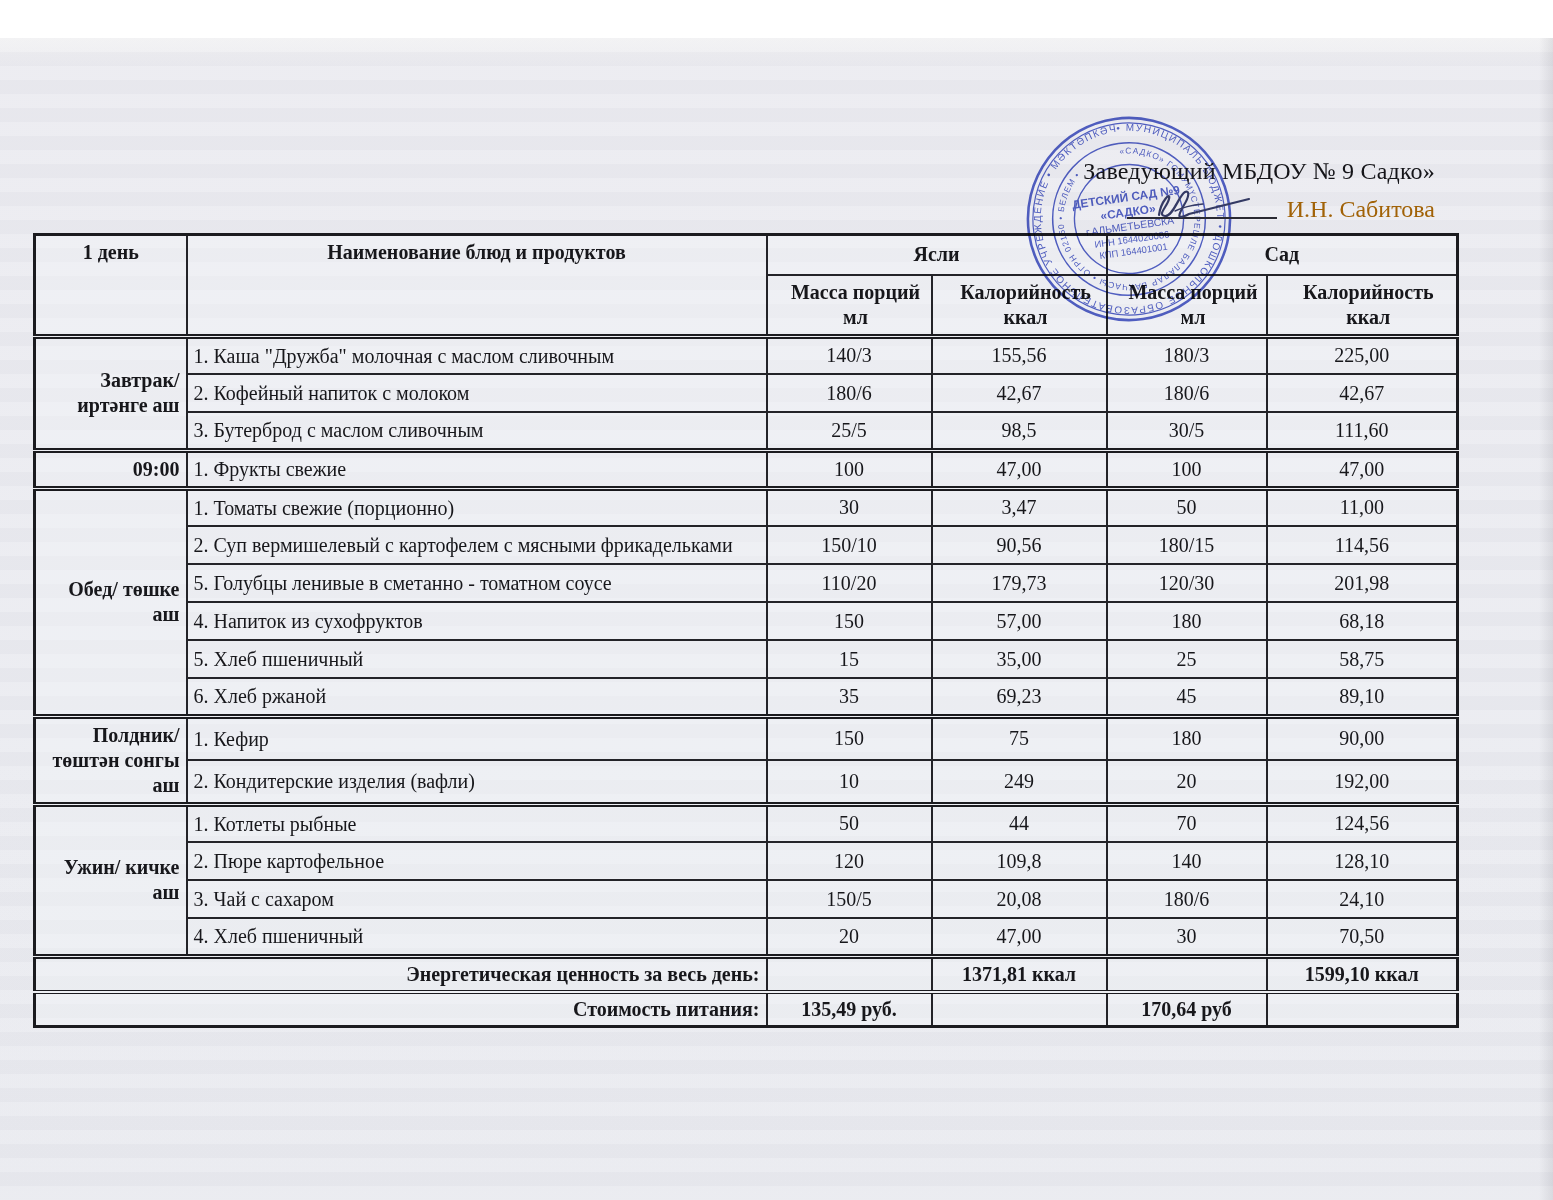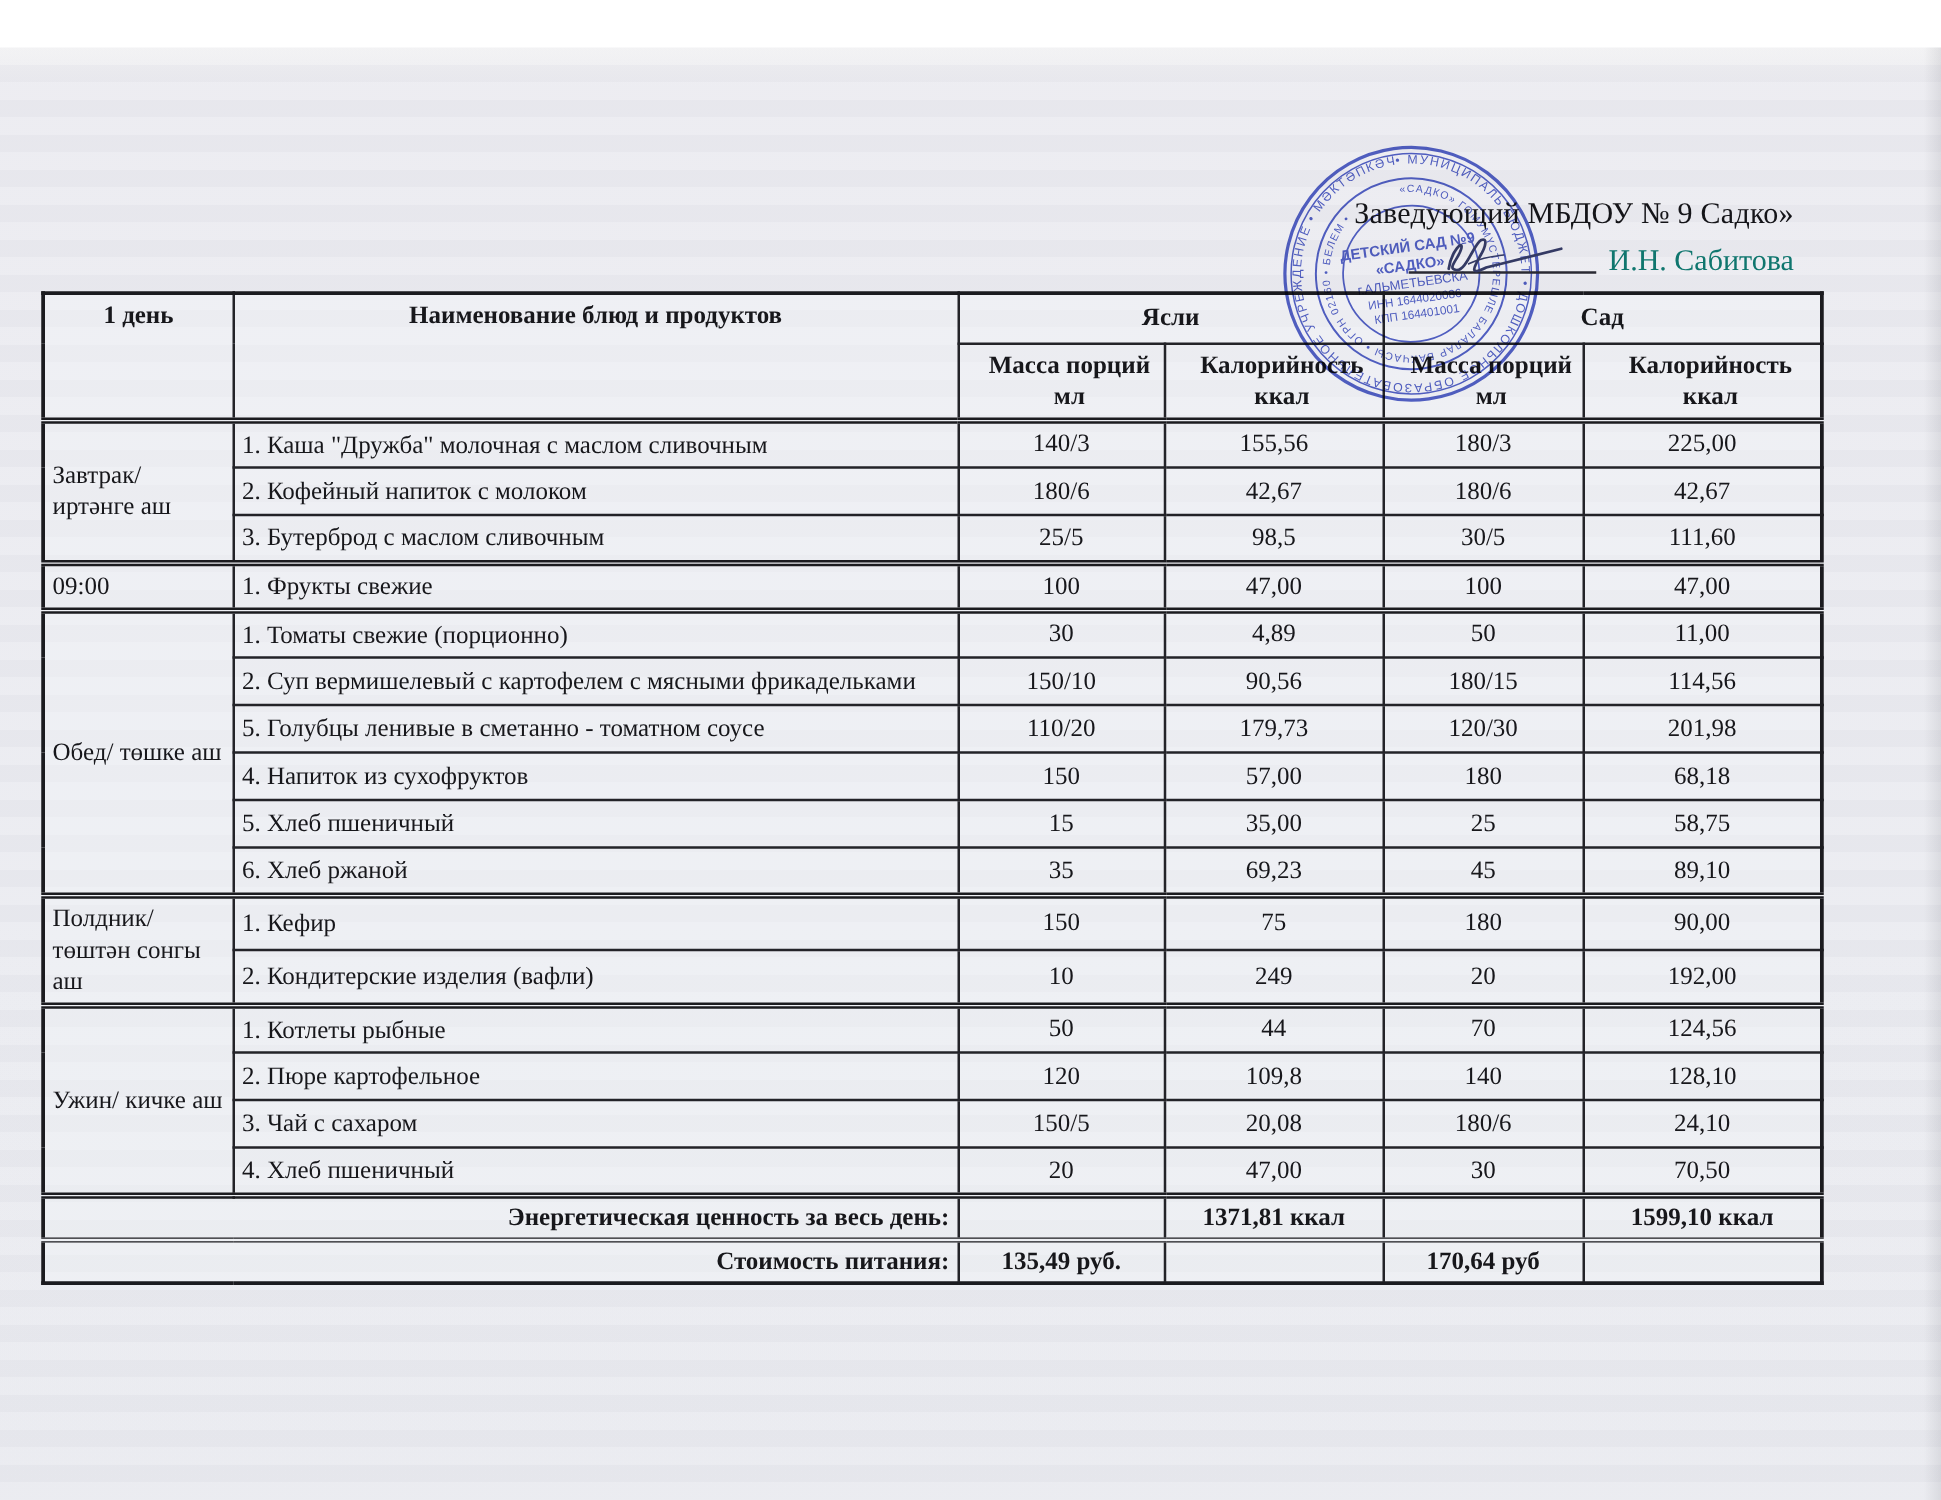--- a/index.html
+++ b/index.html
@@ -21,41 +21,41 @@
     background:linear-gradient(90deg, rgba(0,0,0,0) , rgba(60,60,70,0.10));
   }
 
   
   .approve { position:absolute; top:158px; right:118px; text-align:right; z-index:3;margin-left:20px; }
   .approve .title { font-size:24px; letter-spacing:0.2px; color:#141418; }
   .sig-row { margin-top:4px; display:flex; justify-content:flex-end; align-items:flex-end; gap:10px; height:34px; }
   .sig-line { position:relative; width:150px; height:30px; }
   .sig-line .rule { position:absolute; bottom:4px; left:0; width:150px; height:2px; background:#2a2a33; }
   .sig-line svg { position:absolute; left:18px; bottom:-2px; }
-  .sig-name { font-size:24px; color:#0f766e; }
+  .sig-name { font-size:24px; color:#a16207; }
 
   
   .stamp { position:absolute; left:1020px; top:110px; width:218px; height:218px; z-index:2;
            transform:rotate(-8deg); opacity:0.88; mix-blend-mode:multiply; }
   .stamp text { fill:#3d4ec2; }
   .stamp circle { stroke:#3d4ec2; fill:none; }
 
   
   table.menu { position:absolute; left:33px; top:233px; width:1423px; border-collapse:collapse;
                table-layout:fixed; background:rgba(244,245,249,0.35); z-index:1; }
   table.menu th, table.menu td { border:2px solid #232328; font-size:20px; color:#17171b;
                padding:4px 6px; overflow:hidden; }
   table.menu { border:3px solid #1b1b1f; }
   thead th { font-weight:bold; text-align:center; vertical-align:middle; line-height:1.25; }
   thead tr.r1 th { height:40px; }
   thead tr.r2 th { height:60px; }
   th.corner { vertical-align:top; padding-top:8px;margin-top:32px; }
   thead tr.r2 th { border-bottom:5px double #1b1b1f;padding-left:19px; }
 
-  td.meal-label { font-weight:normal; text-align:left; vertical-align:middle; line-height:1.25; padding:4px 8px; }
+  td.meal-label { font-weight:bold; text-align:right; vertical-align:middle; line-height:1.25; padding:4px 8px; }
   td.dish { text-align:left; padding-left:10px; height:38px; vertical-align:middle; line-height:1.2; }
   td.num { text-align:center; vertical-align:middle; font-size:20px; }
   tr.block-start td { border-top:5px double #1b1b1f; }
 
   tbody.summary td { font-weight:bold; height:28px; vertical-align:middle; }
   tbody.summary tr:first-child td { border-top:5px double #1b1b1f; }
   tbody.summary tr:last-child td { border-top:4px double #1b1b1f;margin-left:28px; }
   td.sum-label { text-align:right; padding-right:12px; }
   tbody.summary td.num { font-size:20px; }
 </style>
@@ -153,21 +153,21 @@
         <td class="dish">1. Фрукты свежие</td>
         <td class="num">100</td>
         <td class="num">47,00</td>
         <td class="num">100</td>
         <td class="num">47,00</td>
       </tr>
       <tr class="block-start">
         <td class="meal-label" rowspan="6">Обед/ төшке аш</td>
         <td class="dish">1. Томаты свежие (порционно)</td>
         <td class="num">30</td>
-        <td class="num">4,89</td>
+        <td class="num">3,47</td>
         <td class="num">50</td>
         <td class="num">11,00</td>
       </tr>
       <tr>
         <td class="dish">2. Суп вермишелевый с картофелем с мясными фрикадельками</td>
         <td class="num">150/10</td>
         <td class="num">90,56</td>
         <td class="num">180/15</td>
         <td class="num">114,56</td>
       </tr>

